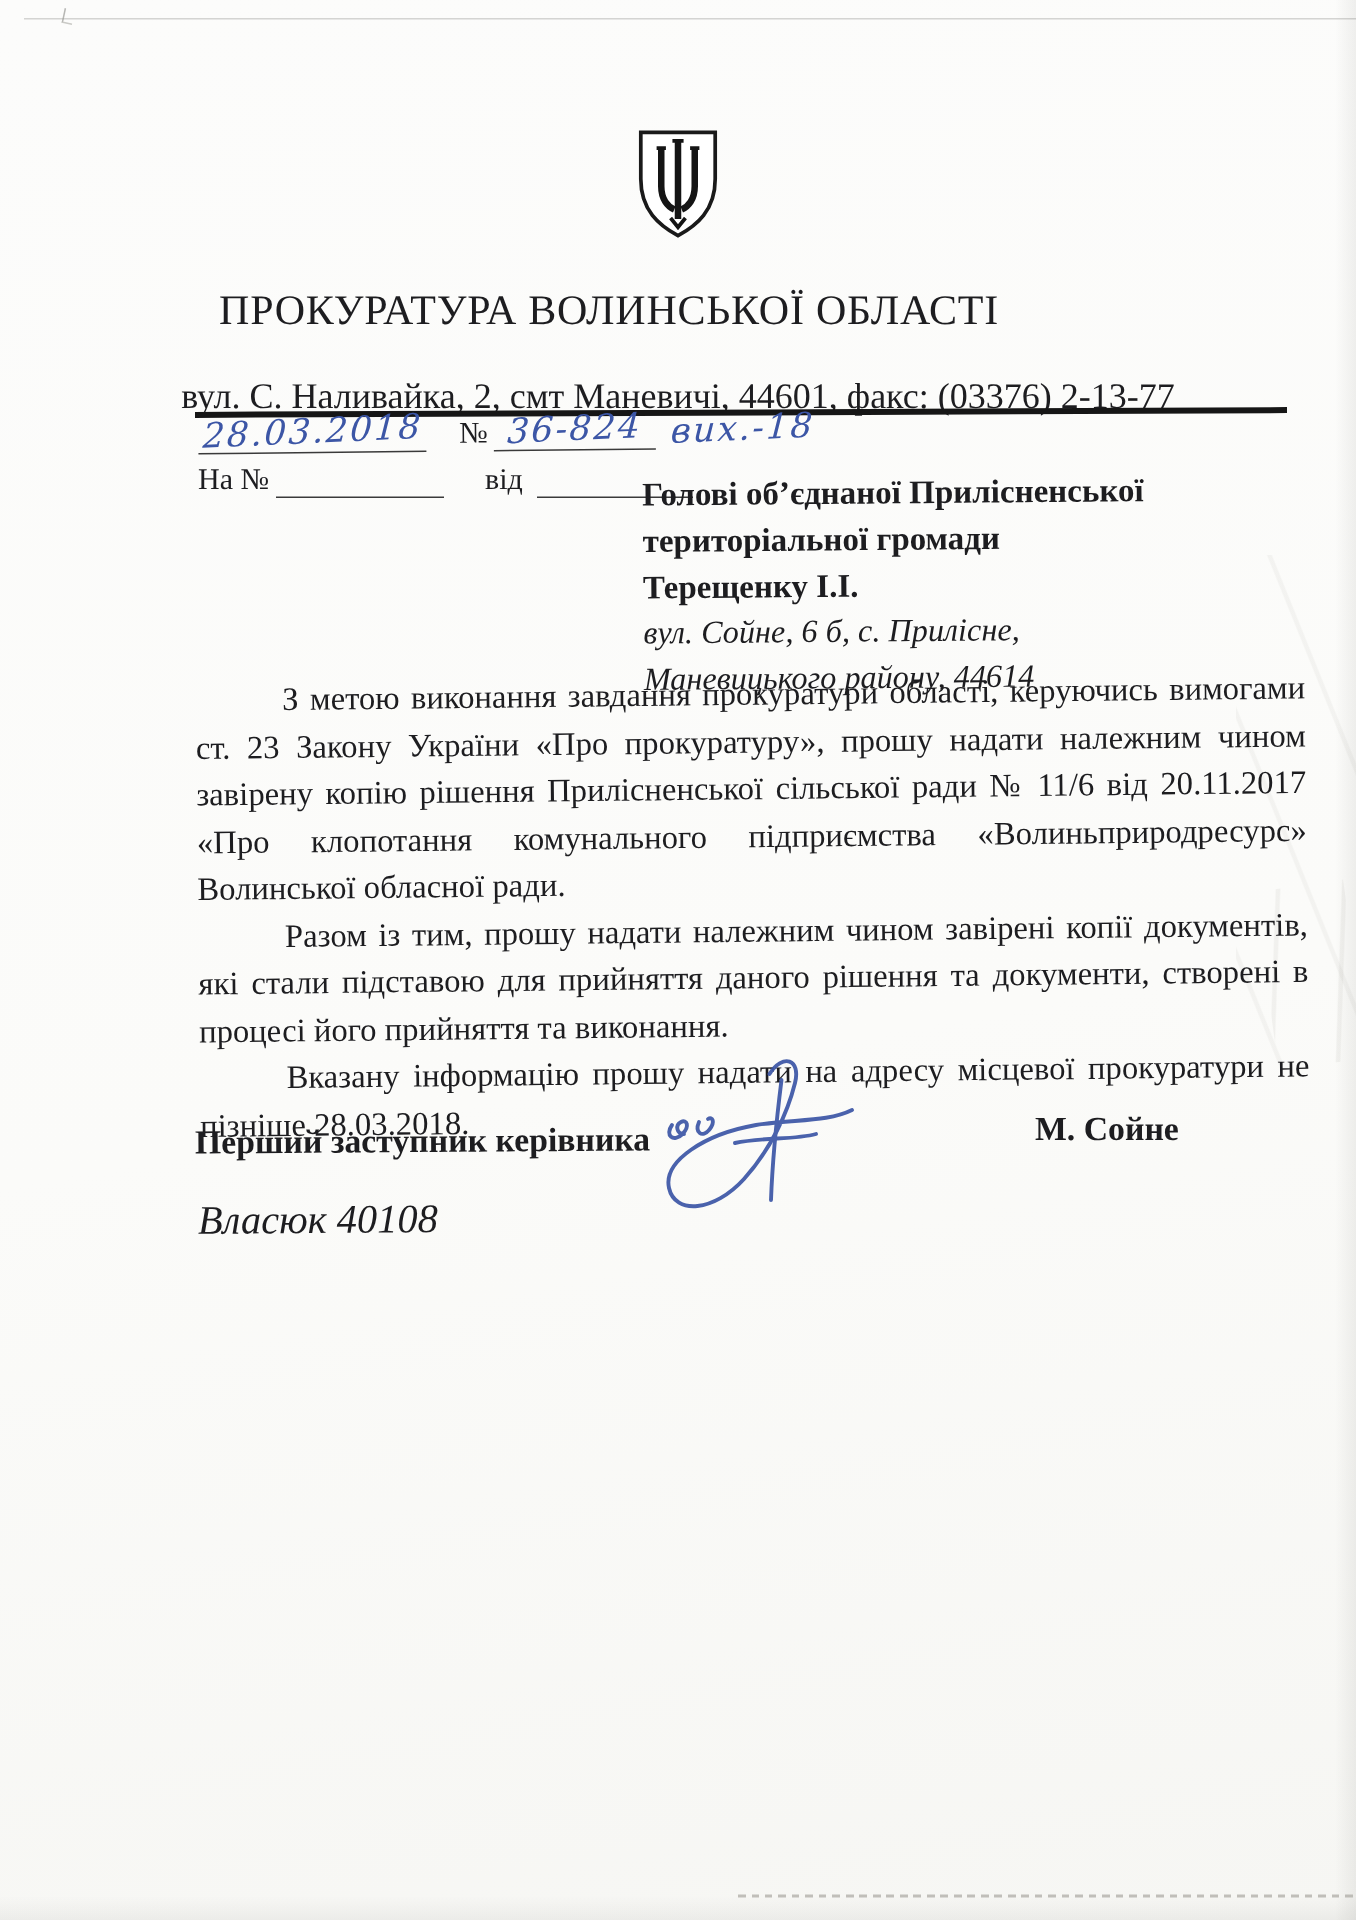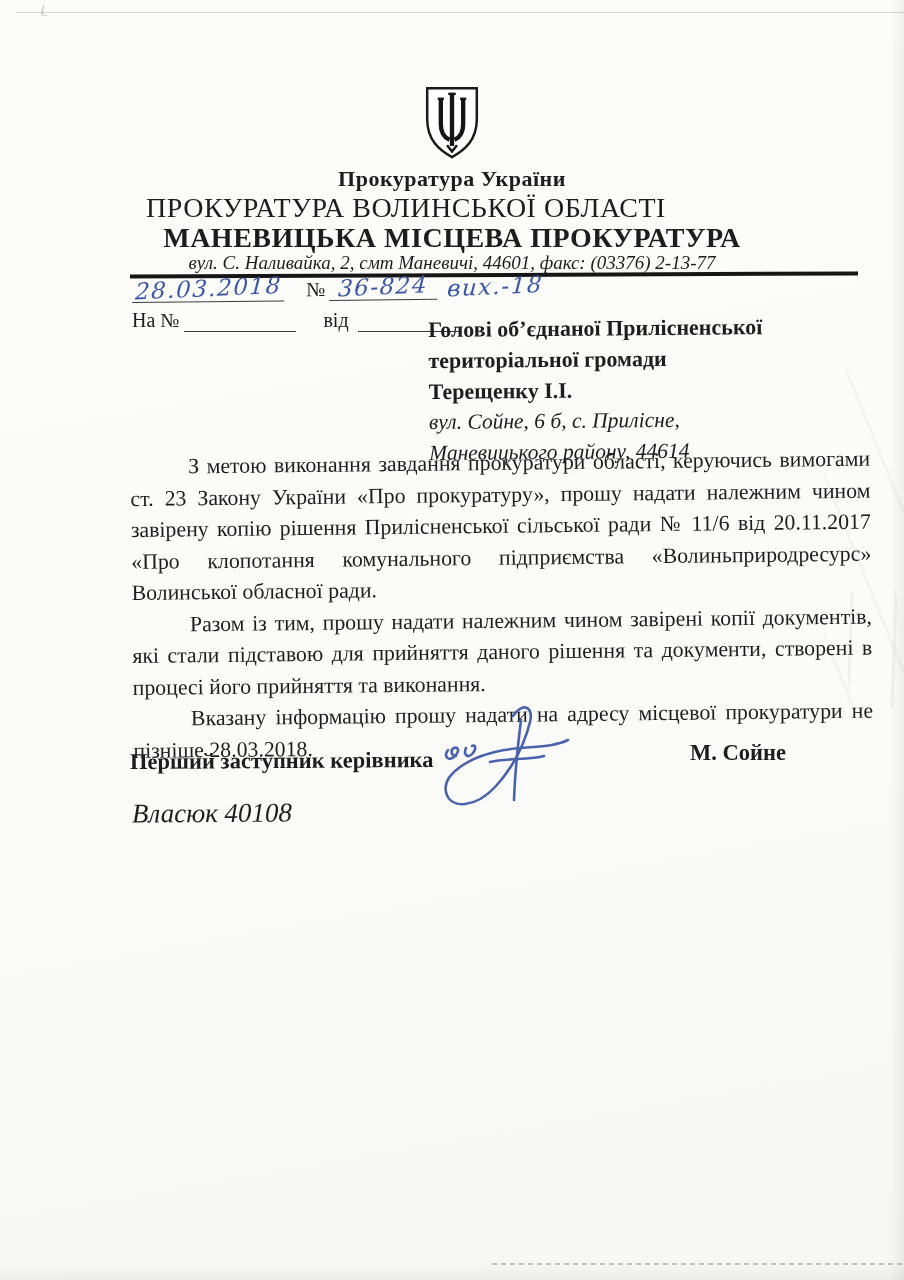--- a/index.html
+++ b/index.html
@@ -19,21 +19,21 @@
     background:repeating-linear-gradient(100deg,transparent 0 14px,rgba(170,168,160,.25) 15px 17px,transparent 18px 44px);}
   .edge-shadow-r{top:0;right:0;width:14px;height:1280px;background:linear-gradient(to left,rgba(60,60,55,.07),transparent);}
   .edge-shadow-b{left:0;bottom:0;width:904px;height:16px;background:linear-gradient(to top,rgba(60,60,55,.06),transparent);}
   .bottom-dots{top:1263px;left:492px;width:412px;height:2px;opacity:.75;
     background:repeating-linear-gradient(90deg,#aeaca6 0 5px,transparent 5px 9px);}
   
   .emblem-wrap{top:84px;left:0;width:904px;text-align:center;}
   .org-top{top:166px;left:0;width:904px;text-align:center;font-weight:bold;font-size:22px;letter-spacing:.5px;}
   .org-region{top:192px;left:0;width:812px;text-align:center;font-size:28px;letter-spacing:.5px;}
   .org-local{top:222px;left:0;width:904px;text-align:center;font-size:28px;font-weight:bold;letter-spacing:.5px;}
-  .org-address{top:252px;left:0;width:904px;text-align:center;font-size:19px;font-style:italic;}
+  .org-address{top:252px;left:0;width:904px;text-align:center;font-size:24px;}
   .head-rule{top:273px;left:130px;width:728px;height:4px;background:#161616;transform:rotate(-.25deg);}
   
   .ref-row1{top:276px;left:132px;width:560px;font-size:19px;transform:rotate(-.6deg);transform-origin:left top;}
   .ref-row2{top:308px;left:132px;width:420px;font-size:20px;}
   .blank{display:inline-block;border-bottom:1.5px solid #3a3a3a;vertical-align:bottom;}
   .blank.date{width:152px;text-align:center;}
   .blank.num{width:108px;text-align:center;}
   .blank.b1{width:112px;}
   .blank.b2{width:104px;}
   .hand{font-family:"DejaVu Serif",serif;font-style:italic;color:#3c56a6;font-size:23px;letter-spacing:1.5px;white-space:nowrap;}
@@ -79,23 +79,21 @@
         </g>
         <g stroke="#141414" stroke-width="4" fill="none">
           <path d="M27 23 H37"></path>
             <path d="M63 23 H73"></path>
             <path d="M44 15 H56"></path>
           <path d="M42 98 L50 108 L58 98"></path>
         </g>
       </svg>
     </span>
   </div>
-  <div class="abs org-top">Прокуратура України</div>
   <div class="abs org-region">ПРОКУРАТУРА ВОЛИНСЬКОЇ ОБЛАСТІ</div>
-  <div class="abs org-local">МАНЕВИЦЬКА МІСЦЕВА ПРОКУРАТУРА</div>
   <div class="abs org-address">вул. С. Наливайка, 2, смт Маневичі,  44601, факс: (03376) 2-13-77</div>
   <div class="abs head-rule"></div>
 
   <div class="abs ref-row1">
     <span class="blank date"><span class="hand tilt">28.03.2018</span></span><span class="num-label">№</span><span class="blank num"><span class="hand tilt">36-824</span></span><span class="hand hand-suffix tilt">вих.-18</span>
   </div>
   <div class="abs ref-row2">
     <span>На №</span>
     <span class="blank b1">&nbsp;</span><span class="lbl-vid">від</span>
     <span class="blank b2">&nbsp;</span>

